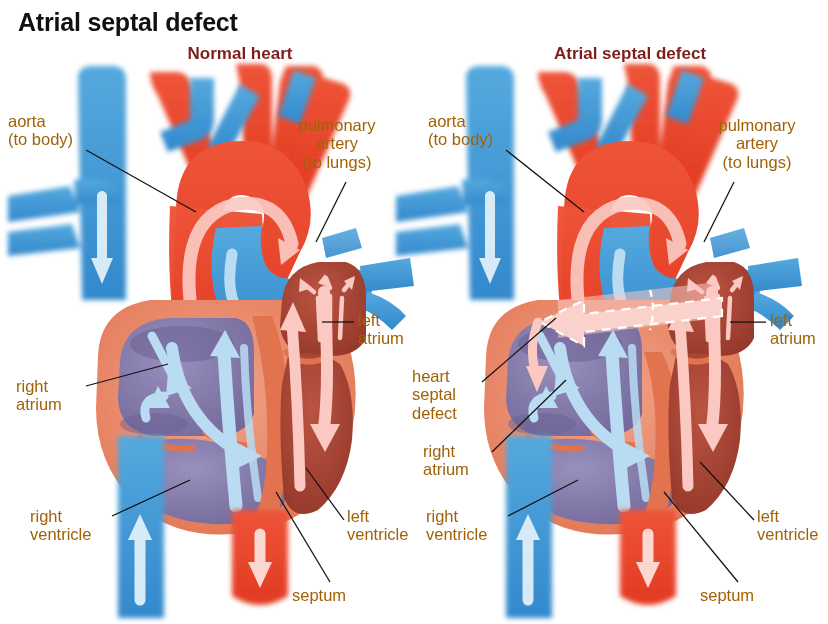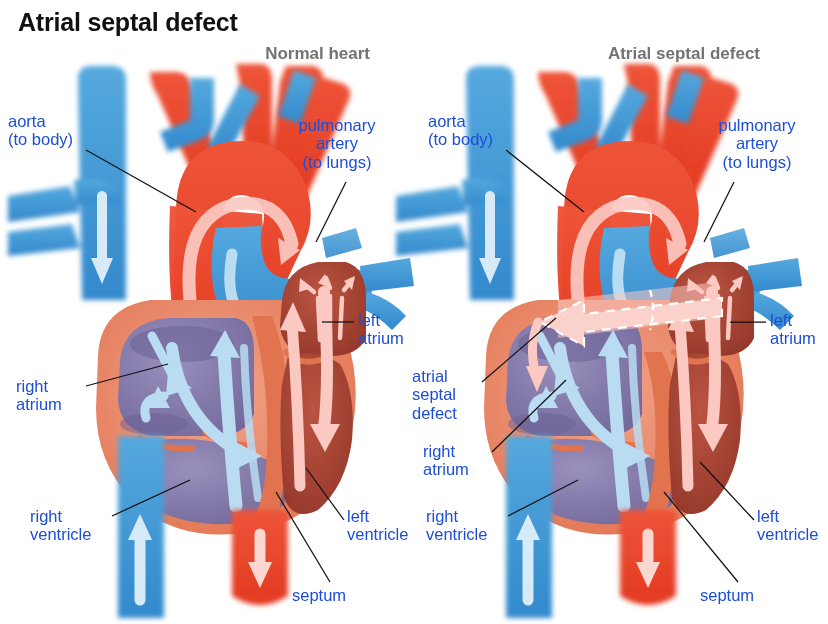--- a/index.html
+++ b/index.html
@@ -6,28 +6,28 @@
   body{
     width:828px;height:624px;overflow:hidden;
     font-family:"Liberation Sans","DejaVu Sans",sans-serif;
     color:#1a1a1a;position:relative;
   }
   #page-title{
     position:absolute;left:18px;top:8px;
     font-size:25px;font-weight:700;letter-spacing:-0.2px;color:#111;
   }
   .panel-title{
-    position:absolute;font-size:17px;font-weight:700;color:#737373;
-    text-align:right;white-space:nowrap;
+    position:absolute;font-size:17px;font-weight:700;color:#7f1d1d;
+    text-align:center;white-space:nowrap;
   }
   #title-normal{left:110px;top:44px;width:260px;}
   #title-asd{left:500px;top:44px;width:260px;}
 
   .lbl{
-    position:absolute;font-size:16.5px;line-height:1.12;color:#1d4ed8;
+    position:absolute;font-size:16.5px;line-height:1.12;color:#a16207;
     white-space:pre-line;
   }
   .lbl.r{text-align:center;}
   .lbl.l{text-align:left;}
 
   svg.heart{position:absolute;top:0;left:0;width:828px;height:624px;
             pointer-events:none;}
   .leader{stroke:#111;stroke-width:1.25;fill:none;}
 </style>
 </head>
@@ -374,21 +374,21 @@
 ventricle</div>
 <div class="lbl l" style="left:347px;top:507px;">left
 ventricle</div>
 <div class="lbl l" style="left:292px;top:586px;">septum</div>
 
 <div class="lbl l" style="left:428px;top:112px;">aorta
 (to body)</div>
 <div class="lbl r" style="left:688px;top:116px;width:138px;">pulmonary
 artery
 (to lungs)</div>
-<div class="lbl l" style="left:412px;top:367px;">atrial
+<div class="lbl l" style="left:412px;top:367px;">heart
 septal
 defect</div>
 <div class="lbl l" style="left:770px;top:311px;">left
 atrium</div>
 <div class="lbl l" style="left:423px;top:442px;">right
 atrium</div>
 <div class="lbl l" style="left:426px;top:507px;">right
 ventricle</div>
 <div class="lbl l" style="left:757px;top:507px;">left
 ventricle</div>

